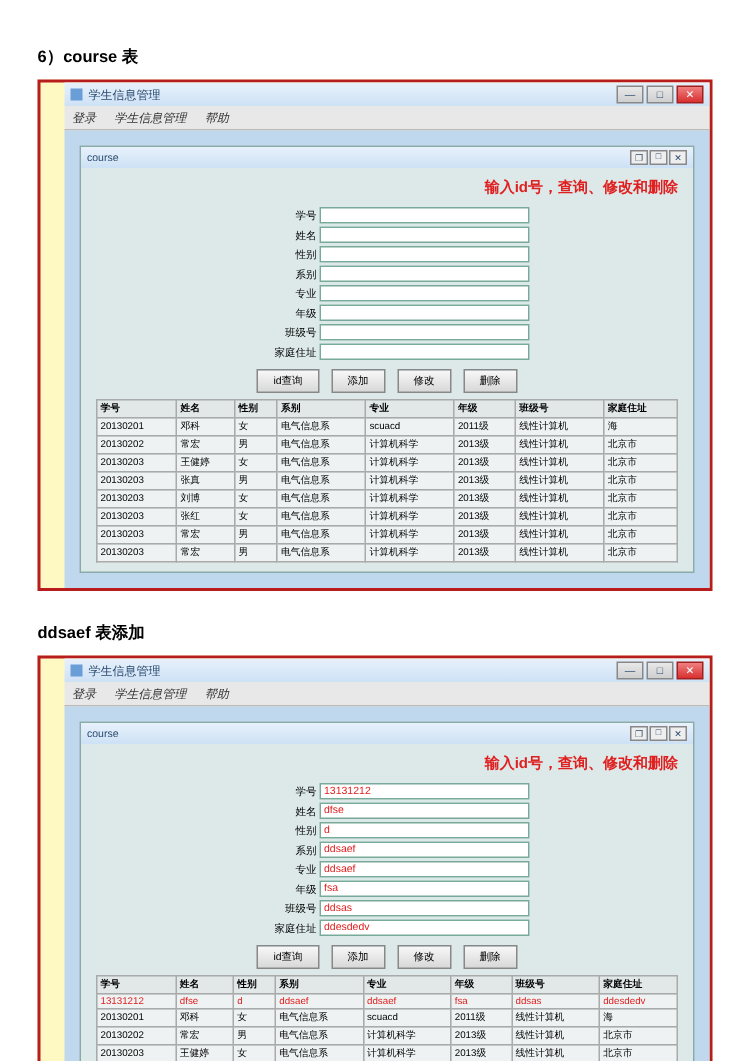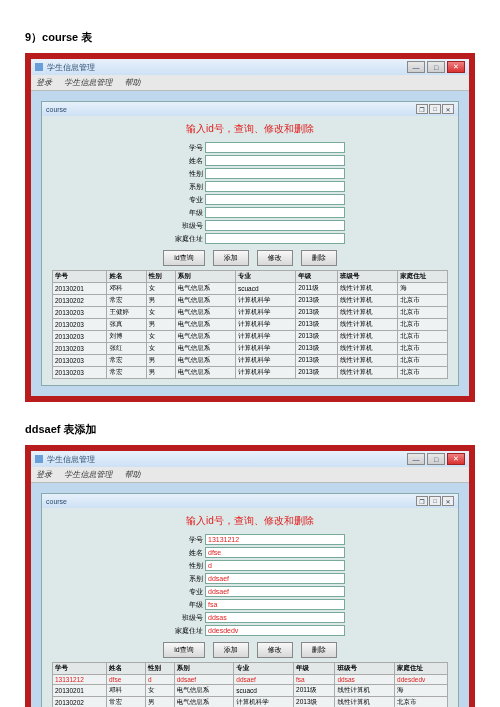--- a/index.html
+++ b/index.html
@@ -1,47 +1,47 @@
 <!DOCTYPE html>
 <html><head>
 <meta charset="utf-8">
 <style>
   * { box-sizing: border-box; margin: 0; padding: 0; }
   body { font-family: "Microsoft YaHei", SimSun, sans-serif; background: #fff; width: 500px; padding: 30px 25px; font-size: 9px; }
   .doc-heading { font-size: 11px; font-weight: bold; margin-bottom: 8px; }
-  .window { border: 6px solid #b91c1c; background: #fef9c3; margin-bottom: 20px; position: relative; }
+  .window { border: 2px solid #b91c1c; background: #fef9c3; margin-bottom: 20px; position: relative; padding-left: 16px; }
   .titlebar { height: 16px; background: linear-gradient(#e8f1fb,#cde1f5); display: flex; align-items: center; padding: 0 4px; color: #2a4a6f; font-size: 8px; }
   .titlebar .title-icon { width: 8px; height: 8px; background: #6a9ed8; margin-right: 4px; }
   .titlebar .spacer { flex: 1; }
   .win-btns { display: flex; gap: 2px; }
   .win-btn { width: 18px; height: 12px; background: linear-gradient(#e8e8e8,#cfcfcf); border: 1px solid #888; font-size: 7px; display: flex; align-items: center; justify-content: center; }
   .win-btn.close { background: linear-gradient(#f08080,#d93030); color: #fff; border-color: #a02020; }
   .menubar { background: #e8e8e8; padding: 2px 5px; font-size: 8px; color: #333; border-bottom: 1px solid #bbb; }
   .menubar span { margin-right: 10px; font-style: italic; }
   .client { background: #c0d8ee; padding: 10px; }
   .inner-win { border: 1px solid #8aa; background: #dde9e9; }
   .inner-title { height: 14px; background: linear-gradient(#e8f1fb,#cde1f5); display: flex; align-items: center; padding: 0 4px; font-size: 7px; color: #2a4a6f; }
   .inner-title .spacer { flex: 1; }
   .inner-title .mini-btn { width: 12px; height: 10px; border: 1px solid #888; margin-left: 1px; font-size: 6px; display: flex; align-items: center; justify-content: center; background: #eee; }
   .form-area { padding: 6px 10px; }
-  .form-title { text-align: center; color: #e02020; font-weight: normal; font-size: 10px; margin-bottom: 6px; }
+  .form-title { text-align: right; color: #e02020; font-weight: bold; font-size: 10px; margin-bottom: 6px; }
   .form-row { display: flex; align-items: center; justify-content: center; margin-bottom: 2px; }
   .form-label { width: 50px; text-align: right; font-size: 7px; padding-right: 2px; }
   .form-input { width: 140px; height: 11px; border: 1px solid #7a9; background: #fff; font-size: 7px; padding: 0 2px; color: #e02020; }
   .btn-row { display: flex; justify-content: center; gap: 8px; margin-top: 6px; }
   .btn { padding: 2px 10px; font-size: 7px; background: linear-gradient(#f8f8f8,#d8d8d8); border: 1px solid #888; }
   .table { width: 100%; border-collapse: collapse; margin-top: 4px; font-size: 6.5px; }
   .table th, .table td { border: 1px solid #aaa; padding: 1px 2px; text-align: left; background: #eef2f2; overflow: hidden; white-space: nowrap; }
   .table th { background: #e2e8e8; }
   .table td.red { color: #e02020; }
 </style>
 </head>
 <body>
 
-<div class="doc-heading">9）course 表</div>
+<div class="doc-heading">6）course 表</div>
 
 <div class="window">
   <div class="titlebar">
     <div class="title-icon"></div>
     <span>学生信息管理</span>
     <div class="spacer"></div>
     <div class="win-btns">
       <div class="win-btn">—</div>
       <div class="win-btn">□</div>
       <div class="win-btn close">✕</div>

